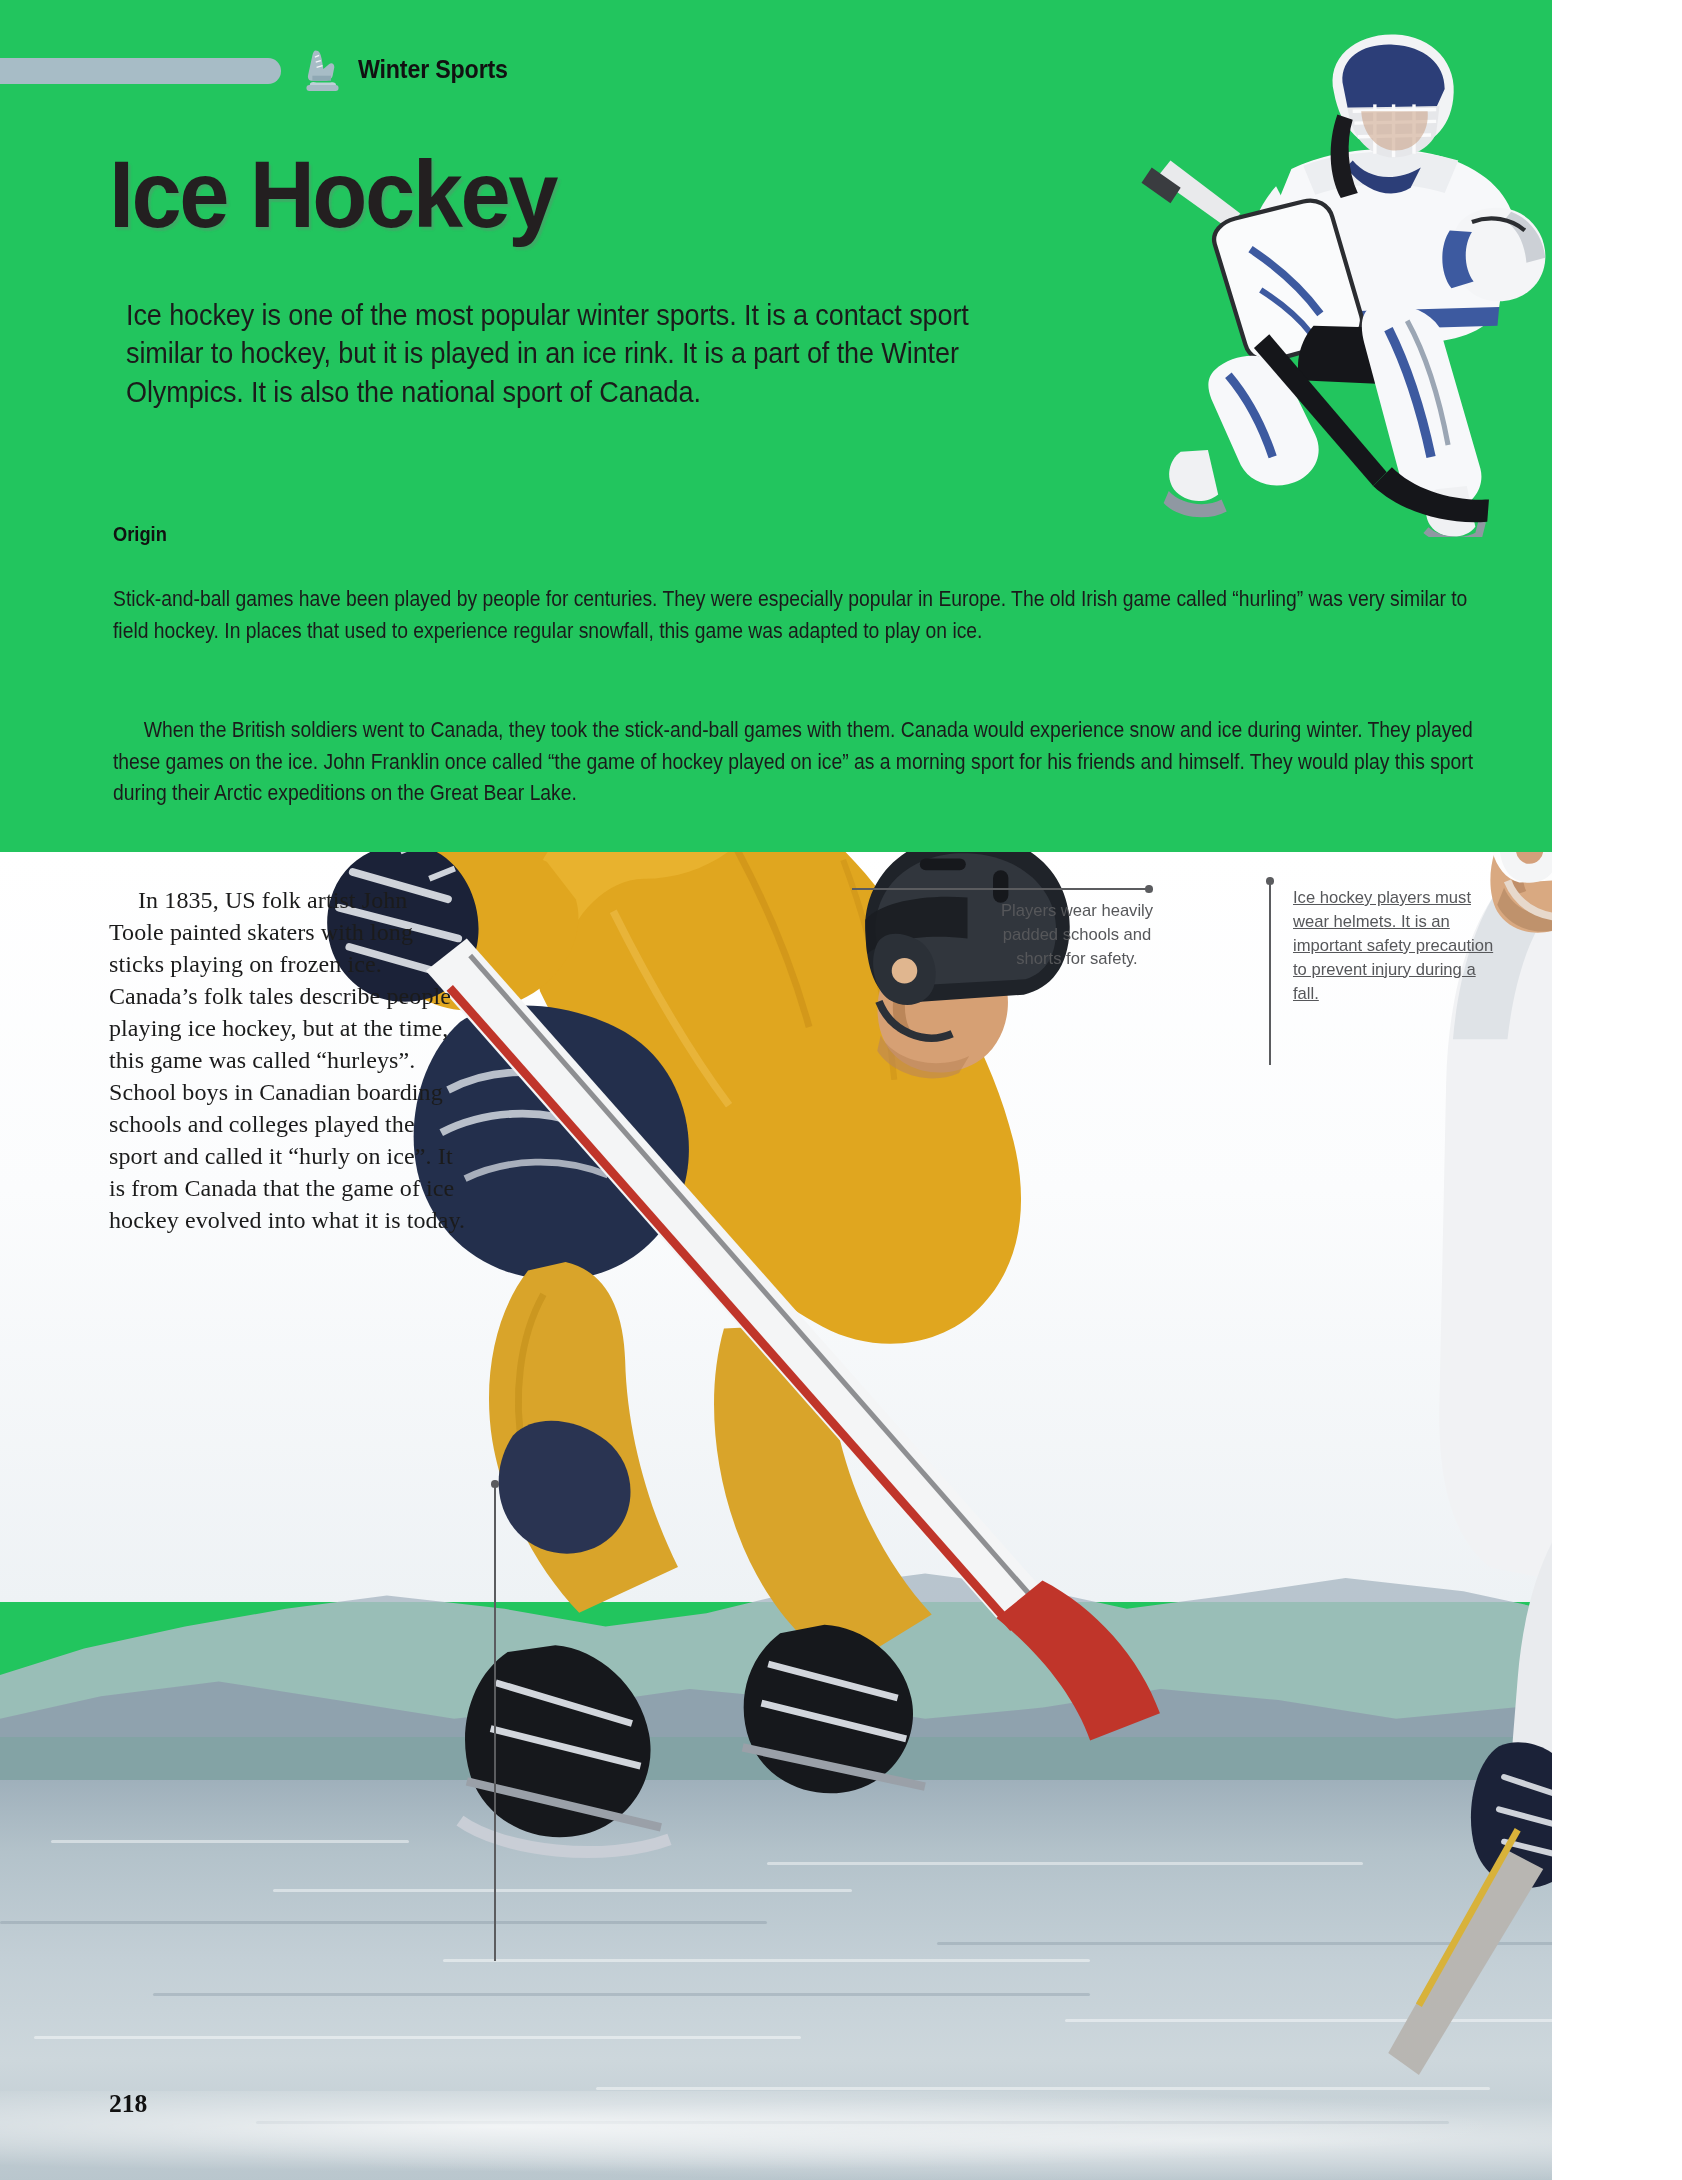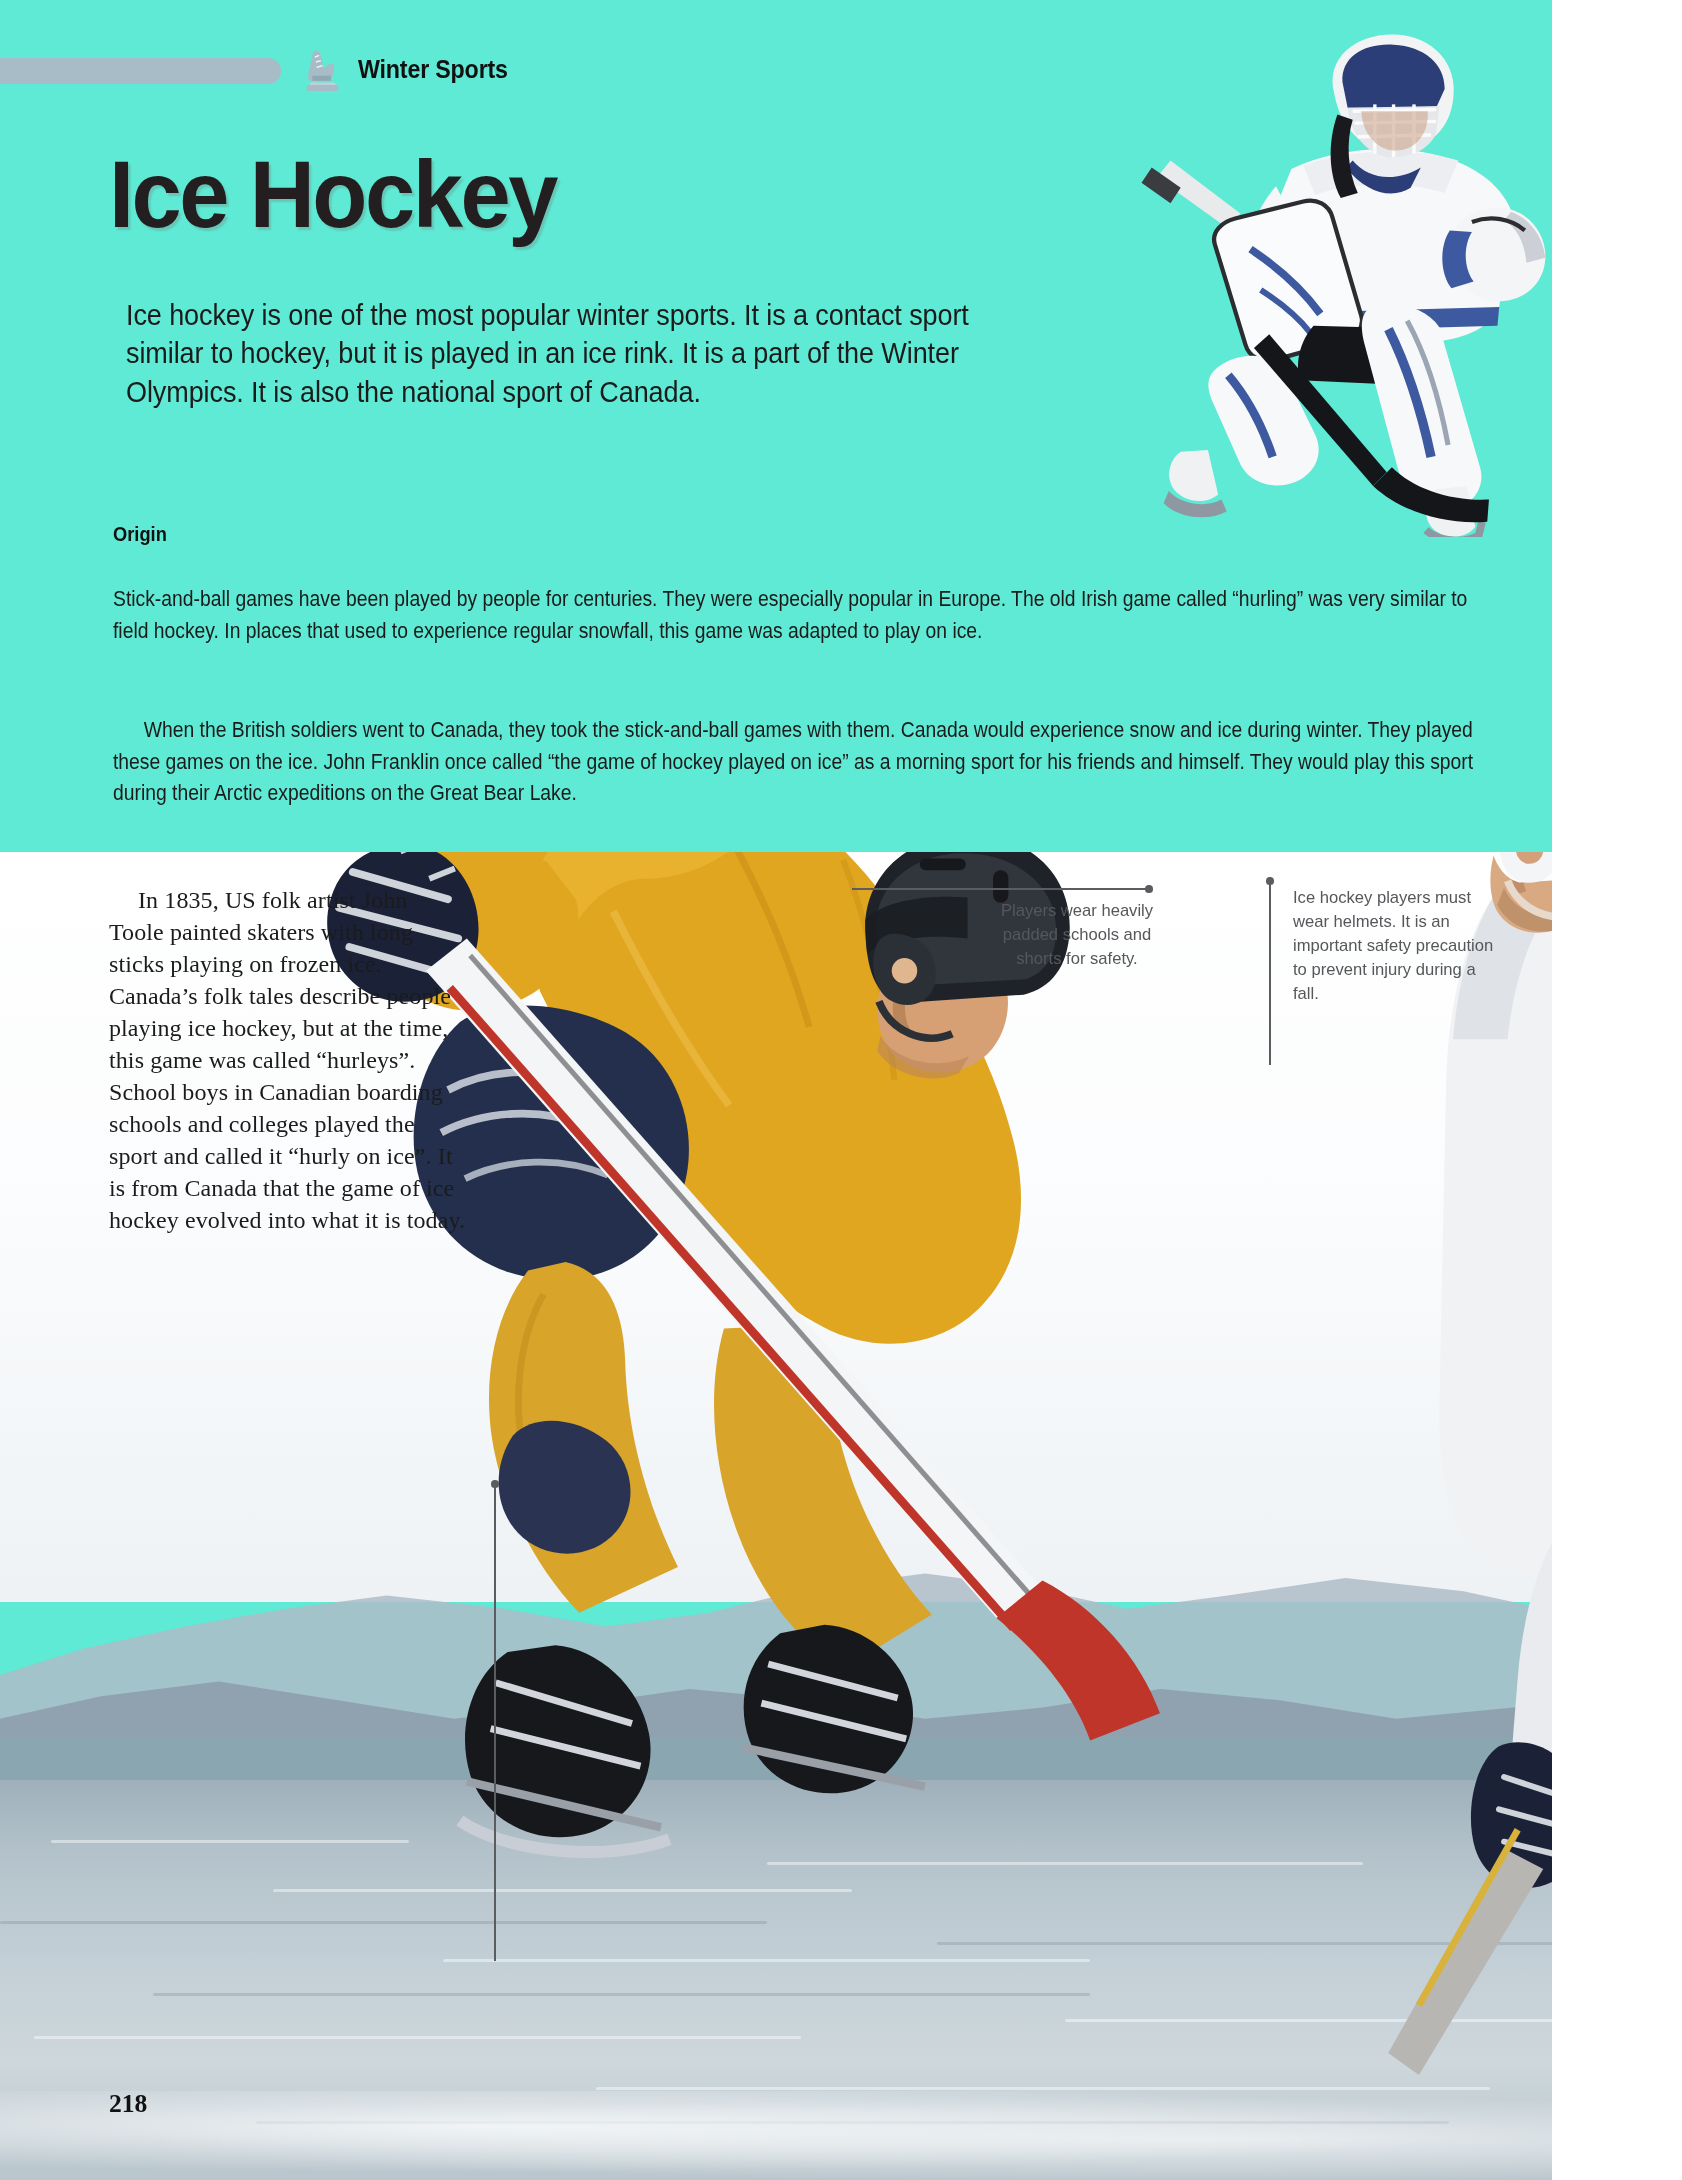--- a/index.html
+++ b/index.html
@@ -9,21 +9,21 @@
     height: 2181px;
     background: #ffffff;
     font-family: "Liberation Sans", sans-serif;
     overflow: hidden;
   }
 
   #page {
     position: relative;
     width: 1552px;
     height: 2181px;
-    background: #5eead4;
+    background: #22c55e;
     overflow: hidden;
   }
 
   
   .hdr-bar {
     position: absolute;
     left: -17px;
     top: 58px;
     width: 298px;
     height: 25.6px;
@@ -125,21 +125,21 @@
   
   .callout {
     position: absolute;
     font-size: 16.6px;
     line-height: 1.44;
     color: #56575a;
     z-index: 8;
     font-family: "Liberation Sans", sans-serif;
   }
   #callout-pads   { left: 978px; top: 899px; width: 198px; text-align: center; }
-  #callout-helmet { left: 1293px; top: 886px; width: 211px; text-align: left; }
+  #callout-helmet { left: 1293px; top: 886px; width: 211px; text-align: left; text-decoration: underline; }
   #callout-skates { left: 153px;  top: 1474px; width: 315px; text-align: right; }
 
   
   .leader { position: absolute; background: #5b5c5f; z-index: 8; }
   .dot {
     position: absolute; width: 7.7px; height: 7.7px; border-radius: 50%;
     background: #5b5c5f; z-index: 9;
   }
 
   

